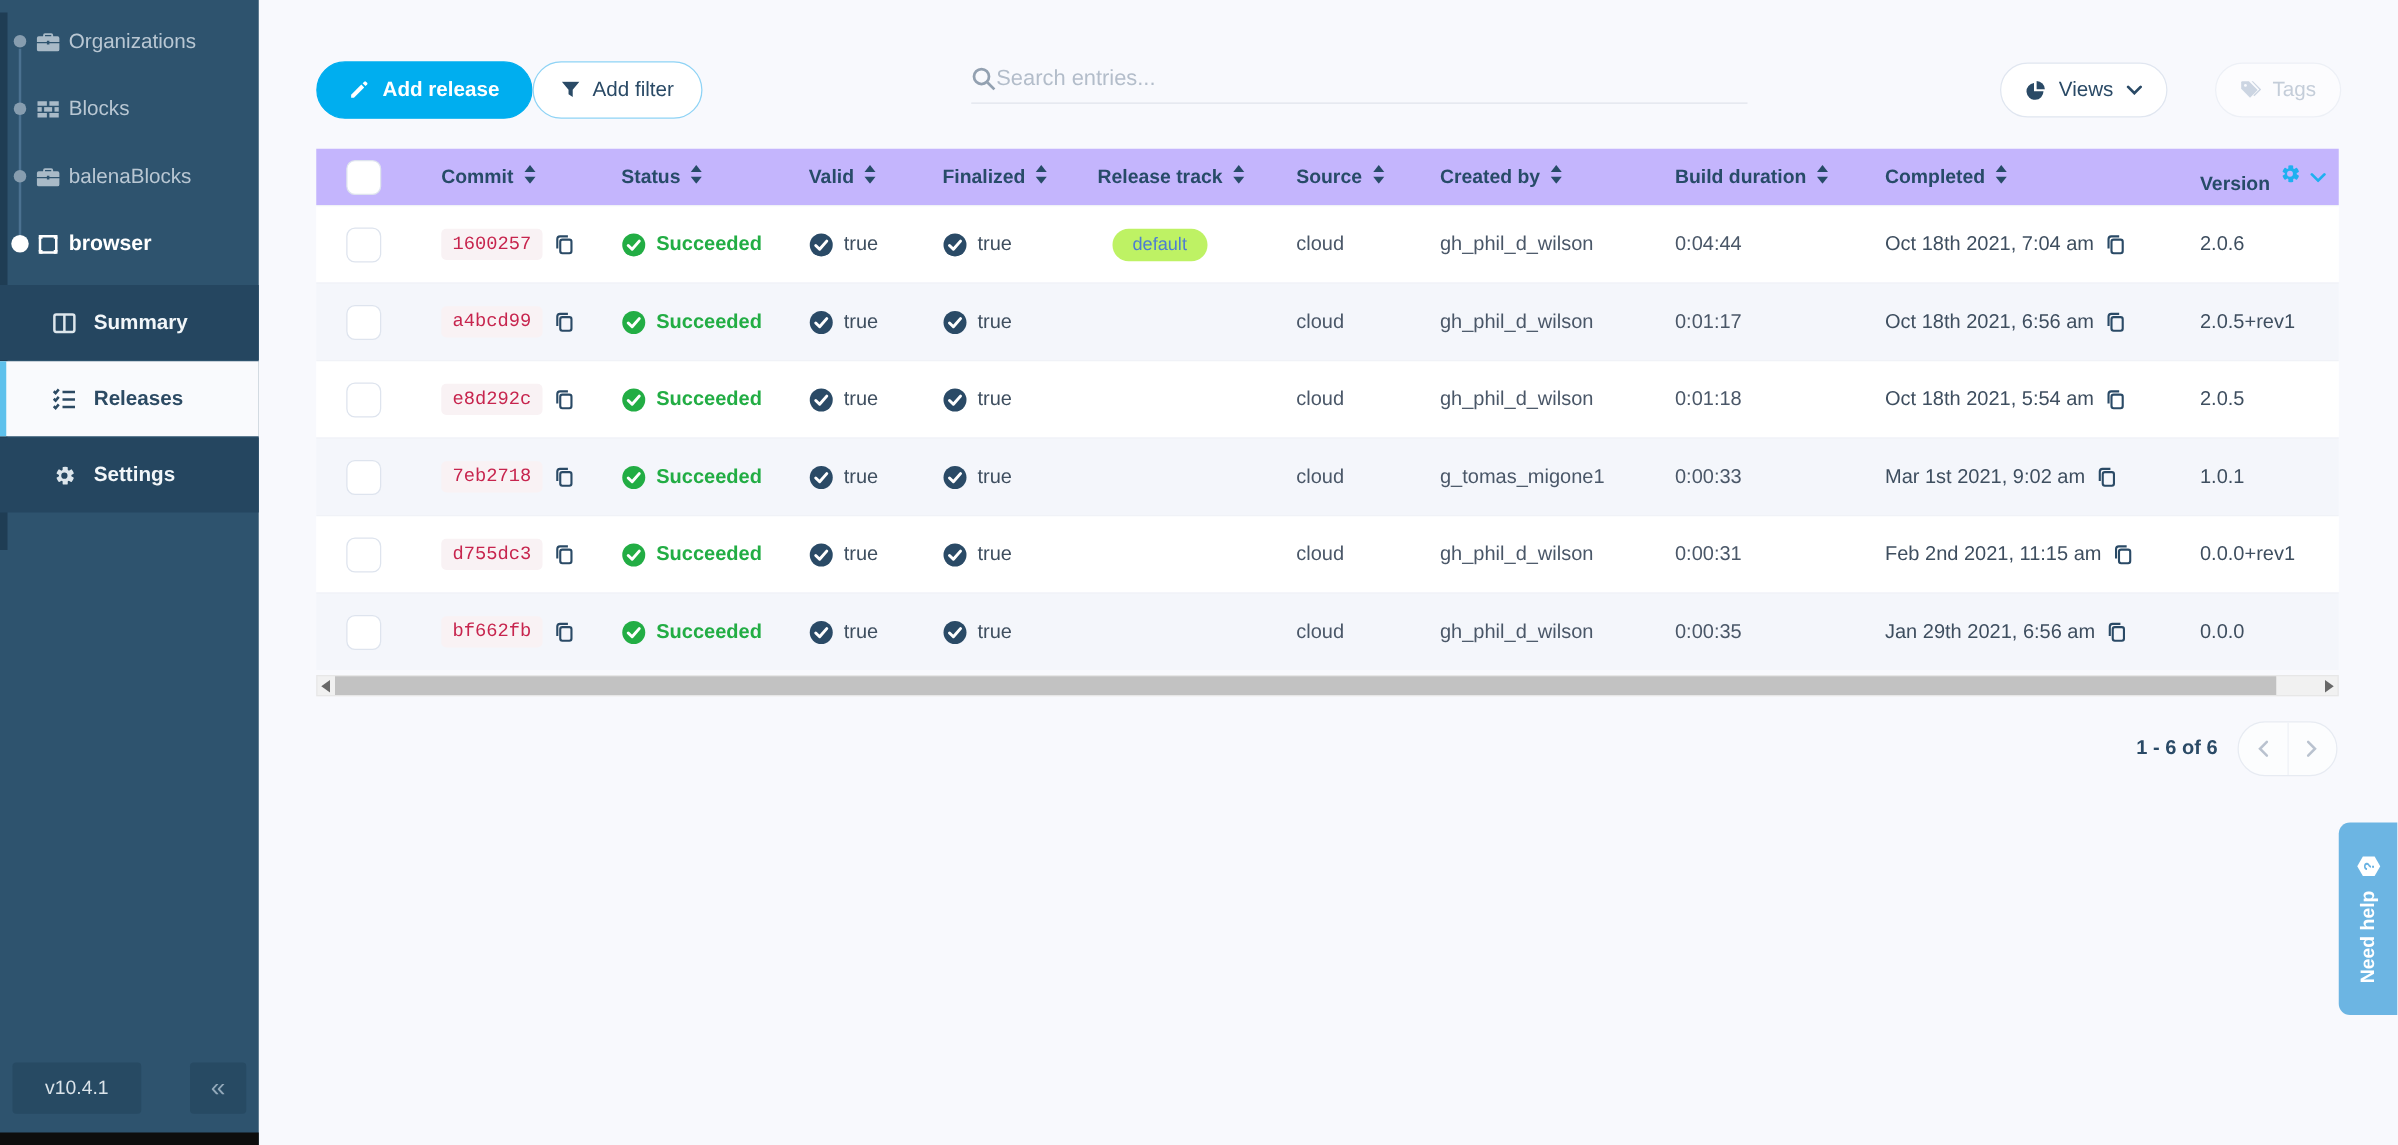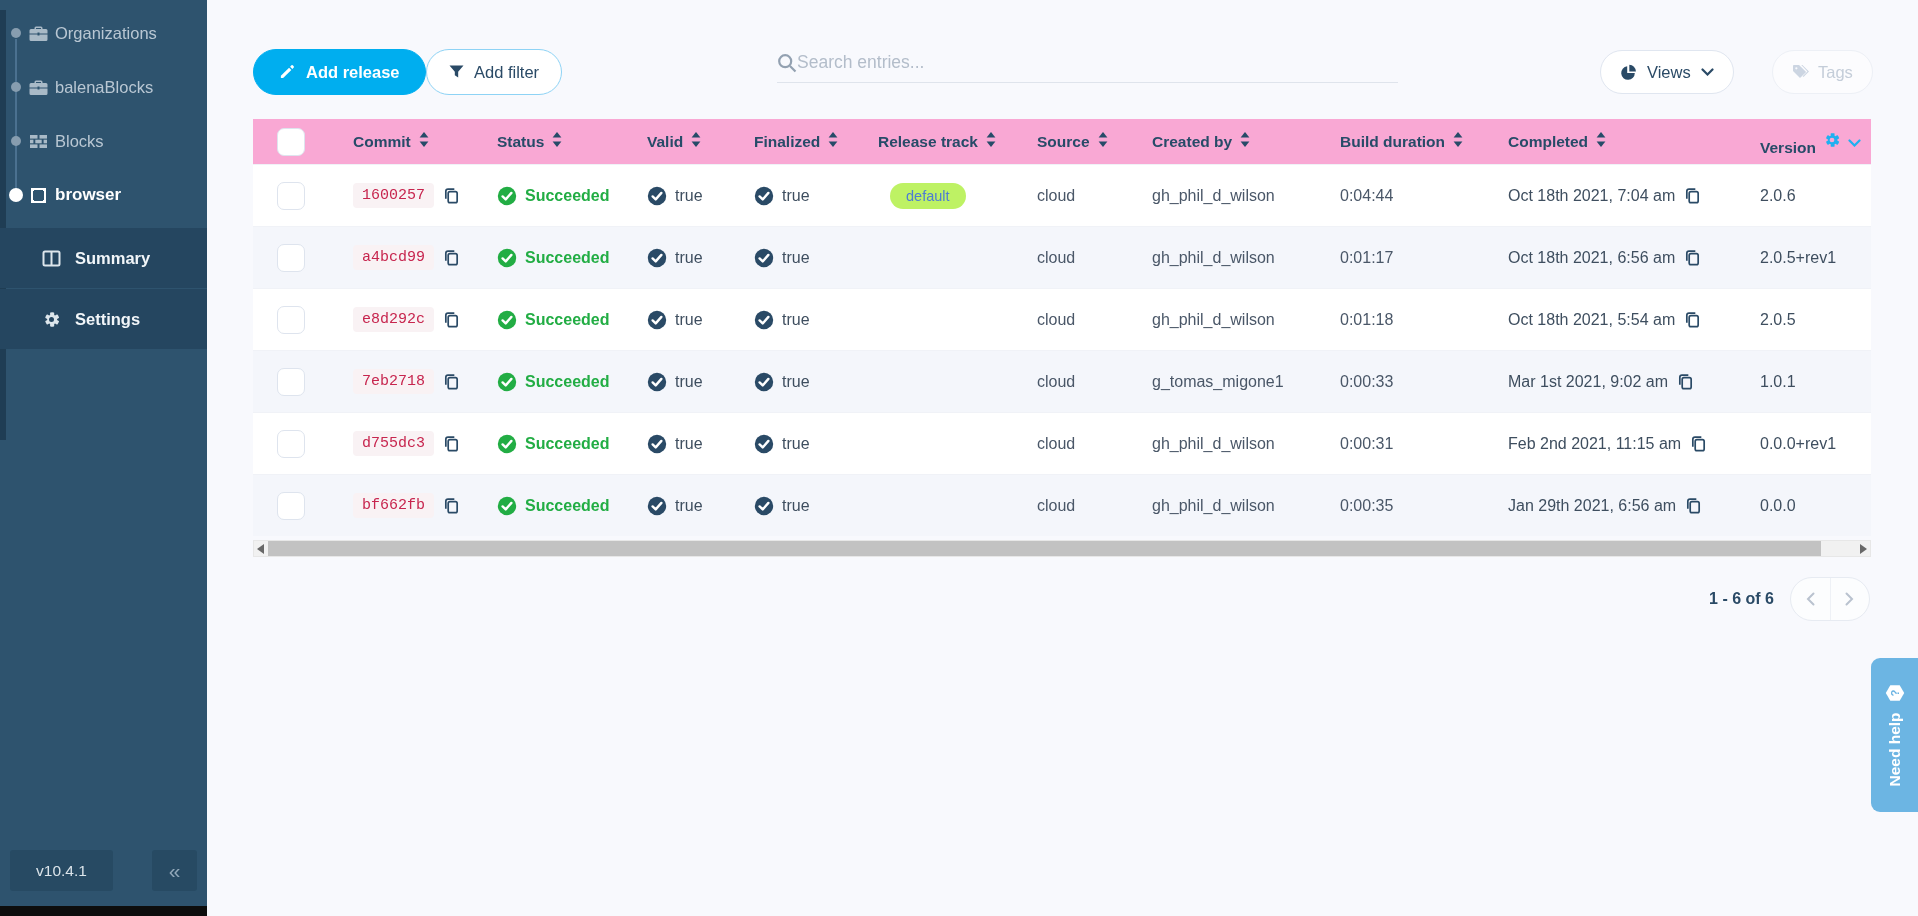--- a/index.html
+++ b/index.html
@@ -49,21 +49,21 @@
   .search-input::placeholder { color:#b3bdca; }
   .views-btn { position:absolute; left:1600px; top:50px; height:44px; padding:0 19px; gap:10px;
          background:#ffffff; border:1px solid #e0e6f0; color:#2a4a66; border-radius:22px; }
   .tags-btn { position:absolute; left:1772px; top:50px; height:44px; padding:0 19px; gap:9px;
          background:rgba(255,255,255,0.55); border:1px solid #edf0f6; color:#c4cdd9; border-radius:22px; }
 
   
   .table { position:absolute; left:253px; top:119px; width:1618px;
            --cols: 100px 144px 150px 107px 124px 159px 115px 188px 168px 252px 111px; }
   .thead { display:grid; grid-template-columns:var(--cols); height:45px; align-items:center;
-           background:#f9a8d4; }
+           background:#c4b5fd; }
   .th { display:flex; align-items:center; gap:7px; font-size:15.5px; font-weight:700; color:#274b68;
         cursor:pointer; }
   .sort-icon { flex:0 0 auto; color:#274b68; }
   .checkbox { width:28px; height:28px; background:#ffffff; border:1.5px solid #dee4ee; border-radius:7px;
         cursor:pointer; }
   .pad-l { padding-left:24px; }
   .row { display:grid; grid-template-columns:var(--cols); height:62px; align-items:center;
          background:#ffffff; border-top:1px solid #f0f2f7; font-size:16px; }
   .row.alt { background:#f4f6fb; }
   .cell { display:flex; align-items:center; }
@@ -125,40 +125,40 @@
             <path d="M7 2.5h5a1.5 1.5 0 0 1 1.5 1.5v1H17a1.5 1.5 0 0 1 1.5 1.5v3h-8v-1h-2v1h-8v-3A1.5 1.5 0 0 1 2 5h3.5V4A1.5 1.5 0 0 1 7 2.5zm0 1.5v1h5V4H7zM0.5 10.5h8v1h2v-1h8v5A1.5 1.5 0 0 1 17 17H2a1.5 1.5 0 0 1-1.5-1.5v-5z"></path>
           </svg>
       </span>
       <span class="tree-label">Organizations</span>
     </div>
 
     <div class="tree-item">
       <span class="tree-dot"></span>
       <span class="tree-icon">
         <svg viewBox="0 0 19 19" width="19" height="19" fill="currentColor">
-            <path d="M7 2.5h5a1.5 1.5 0 0 1 1.5 1.5v1H17a1.5 1.5 0 0 1 1.5 1.5v3h-8v-1h-2v1h-8v-3A1.5 1.5 0 0 1 2 5h3.5V4A1.5 1.5 0 0 1 7 2.5zm0 1.5v1h5V4H7zM0.5 10.5h8v1h2v-1h8v5A1.5 1.5 0 0 1 17 17H2a1.5 1.5 0 0 1-1.5-1.5v-5z"></path>
-          </svg>
-      </span>
-      <span class="tree-label">balenaBlocks</span>
-    </div>
-
-    <div class="tree-item">
-      <span class="tree-dot"></span>
-      <span class="tree-icon">
-        <svg viewBox="0 0 19 19" width="19" height="19" fill="currentColor">
             <rect x="1" y="3" width="7.5" height="3.6"></rect>
             <rect x="10.5" y="3" width="7.5" height="3.6"></rect>
             <rect x="1" y="7.7" width="3.4" height="3.6"></rect>
             <rect x="6.3" y="7.7" width="6.4" height="3.6"></rect>
             <rect x="14.6" y="7.7" width="3.4" height="3.6"></rect>
             <rect x="1" y="12.4" width="7.5" height="3.6"></rect>
             <rect x="10.5" y="12.4" width="7.5" height="3.6"></rect>
           </svg>
       </span>
       <span class="tree-label">Blocks</span>
+    </div>
+
+    <div class="tree-item">
+      <span class="tree-dot"></span>
+      <span class="tree-icon">
+        <svg viewBox="0 0 19 19" width="19" height="19" fill="currentColor">
+            <path d="M7 2.5h5a1.5 1.5 0 0 1 1.5 1.5v1H17a1.5 1.5 0 0 1 1.5 1.5v3h-8v-1h-2v1h-8v-3A1.5 1.5 0 0 1 2 5h3.5V4A1.5 1.5 0 0 1 7 2.5zm0 1.5v1h5V4H7zM0.5 10.5h8v1h2v-1h8v5A1.5 1.5 0 0 1 17 17H2a1.5 1.5 0 0 1-1.5-1.5v-5z"></path>
+          </svg>
+      </span>
+      <span class="tree-label">balenaBlocks</span>
     </div>
 
     <div class="tree-item current">
       <span class="tree-dot"></span>
       <span class="tree-icon">
         <svg viewBox="0 0 19 19" width="19" height="19" fill="none" stroke="currentColor" stroke-width="2">
             <rect x="3" y="3" width="13" height="13" rx="1.5"></rect>
             <rect x="2" y="2" width="3" height="3" fill="currentColor" stroke="none"></rect>
             <rect x="14" y="2" width="3" height="3" fill="currentColor" stroke="none"></rect>
             <rect x="2" y="14" width="3" height="3" fill="currentColor" stroke="none"></rect>
@@ -171,20 +171,33 @@
 
   <nav class="menu">
     <div class="menu-item">
       <span class="menu-icon">
         <svg viewBox="0 0 19 19" width="19" height="19" fill="none" stroke="currentColor" stroke-width="2">
             <rect x="1.5" y="2.5" width="16" height="14" rx="1.5"></rect>
             <line x1="9.5" y1="2.5" x2="9.5" y2="16.5"></line>
           </svg>
       </span>
       <span class="menu-label">Summary</span>
+    </div>
+    <div class="menu-item active">
+      <span class="menu-icon">
+        <svg viewBox="0 0 19 19" width="19" height="19" fill="none" stroke="currentColor" stroke-width="2">
+            <line x1="8" y1="3.5" x2="18" y2="3.5"></line>
+            <line x1="8" y1="9.5" x2="18" y2="9.5"></line>
+            <line x1="8" y1="15.5" x2="18" y2="15.5"></line>
+            <polyline points="1,3 2.5,4.5 5,1.5"></polyline>
+            <polyline points="1,9 2.5,10.5 5,7.5"></polyline>
+            <polyline points="1,15 2.5,16.5 5,13.5"></polyline>
+          </svg>
+      </span>
+      <span class="menu-label">Releases</span>
     </div>
     <div class="menu-item">
       <span class="menu-icon">
         <svg viewBox="0 0 19 19" width="19" height="19" fill="currentColor">
             <path d="M9.5 0.8l1.1 2.5a6.3 6.3 0 0 1 1.9 0.8l2.6-0.9 1.7 1.7-0.9 2.6a6.3 6.3 0 0 1 0.8 1.9l2.5 1.1v2.4l-2.5 1.1a6.3 6.3 0 0 1-0.8 1.9l0.9 2.6-1.7 1.7-2.6-0.9a6.3 6.3 0 0 1-1.9 0.8l-1.1-2.5h-2.4 2.4z" transform="scale(0.001)"></path>
             <path d="M16.8 11l-1.7-1a5.7 5.7 0 0 0 0-1l1.7-1a0.5 0.5 0 0 0 0.2-0.6 8 8 0 0 0-1.6-2.8 0.5 0.5 0 0 0-0.6-0.1l-1.7 1a6 6 0 0 0-0.9-0.5v-2a0.5 0.5 0 0 0-0.4-0.5 8 8 0 0 0-3.3 0 0.5 0.5 0 0 0-0.4 0.5v2a6 6 0 0 0-0.9 0.5l-1.7-1a0.5 0.5 0 0 0-0.6 0.1 8 8 0 0 0-1.6 2.8 0.5 0.5 0 0 0 0.2 0.6l1.7 1a5.7 5.7 0 0 0 0 1l-1.7 1a0.5 0.5 0 0 0-0.2 0.6 8 8 0 0 0 1.6 2.8 0.5 0.5 0 0 0 0.6 0.1l1.7-1a6 6 0 0 0 0.9 0.5v2a0.5 0.5 0 0 0 0.4 0.5 8 8 0 0 0 3.3 0 0.5 0.5 0 0 0 0.4-0.5v-2a6 6 0 0 0 0.9-0.5l1.7 1a0.5 0.5 0 0 0 0.6-0.1 8 8 0 0 0 1.6-2.8 0.5 0.5 0 0 0-0.2-0.6zM9.5 12a2.5 2.5 0 1 1 0-5 2.5 2.5 0 0 1 0 5z"></path>
           </svg>
       </span>
       <span class="menu-label">Settings</span>
     </div>

